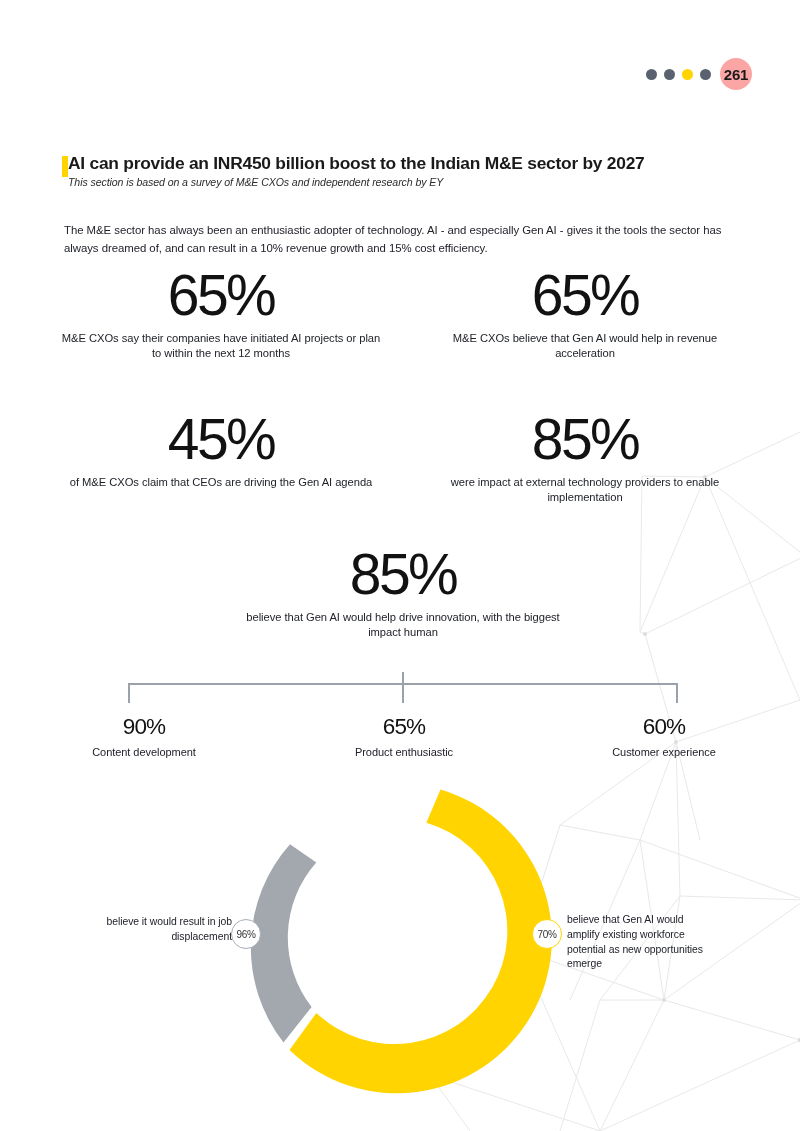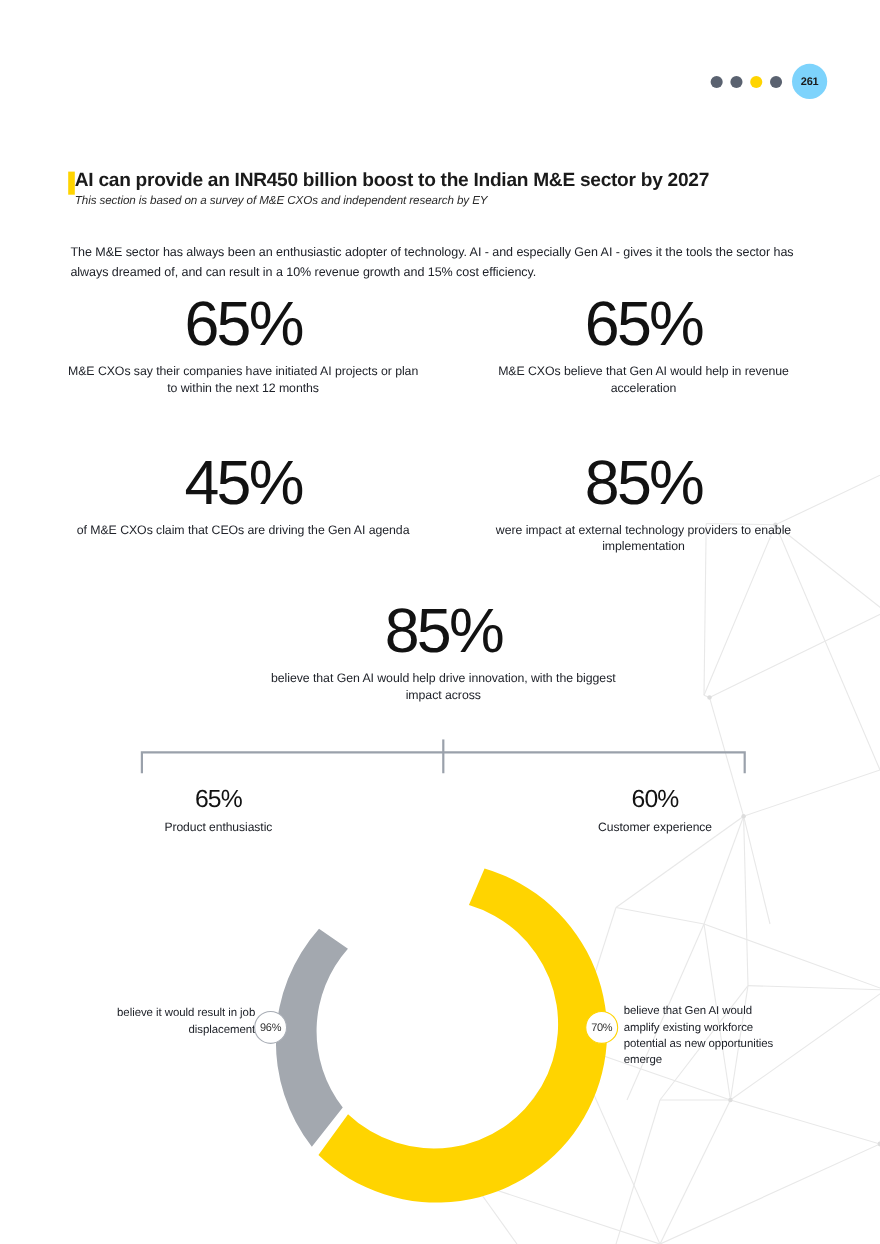--- a/index.html
+++ b/index.html
@@ -42,23 +42,23 @@
     width: 11px;
     height: 11px;
     border-radius: 50%;
     background: #5a6270;
   }
   .pager-dot.active { background: #ffd400; }
   .pager-badge {
     width: 32px;
     height: 32px;
     border-radius: 50%;
-    background: #7dd3fc;
+    background: #fca5a5;
     color: #1a1a1a;
-    font-size: 10px;
+    font-size: 15px;
     font-weight: bold;
     display: flex;
     align-items: center;
     justify-content: center;
     letter-spacing: -0.2px;
     margin-left: 2px;
   }
 
   
   .heading-wrap {
@@ -323,31 +323,35 @@
     <div class="stat-desc">of M&amp;E CXOs claim that CEOs are driving the Gen AI agenda</div>
   </div>
 
   <div class="stat" id="stat-4">
     <div class="stat-num">85%</div>
     <div class="stat-desc">were impact at external technology providers to enable implementation</div>
   </div>
 
   <div class="stat" id="stat-5">
     <div class="stat-num">85%</div>
-    <div class="stat-desc">believe that Gen AI would help drive innovation, with the biggest impact across</div>
+    <div class="stat-desc">believe that Gen AI would help drive innovation, with the biggest impact human</div>
   </div>
 
   <svg class="bracket" width="800" height="40" viewBox="0 0 800 40" aria-hidden="true">
     <g stroke="#9aa1ab" stroke-width="2" fill="none">
       <path d="M403 0 L403 31"></path>
       <path d="M129 31 L129 12 L677 12 L677 31"></path>
     </g>
   </svg>
 
   <div class="breakdown">
+    <div class="bd-item" id="bd-0">
+      <div class="bd-num">90%</div>
+      <div class="bd-label">Content development</div>
+    </div>
     <div class="bd-item" id="bd-1">
       <div class="bd-num">65%</div>
       <div class="bd-label">Product enthusiastic</div>
     </div>
     <div class="bd-item" id="bd-2">
       <div class="bd-num">60%</div>
       <div class="bd-label">Customer experience</div>
     </div>
   </div>
 

